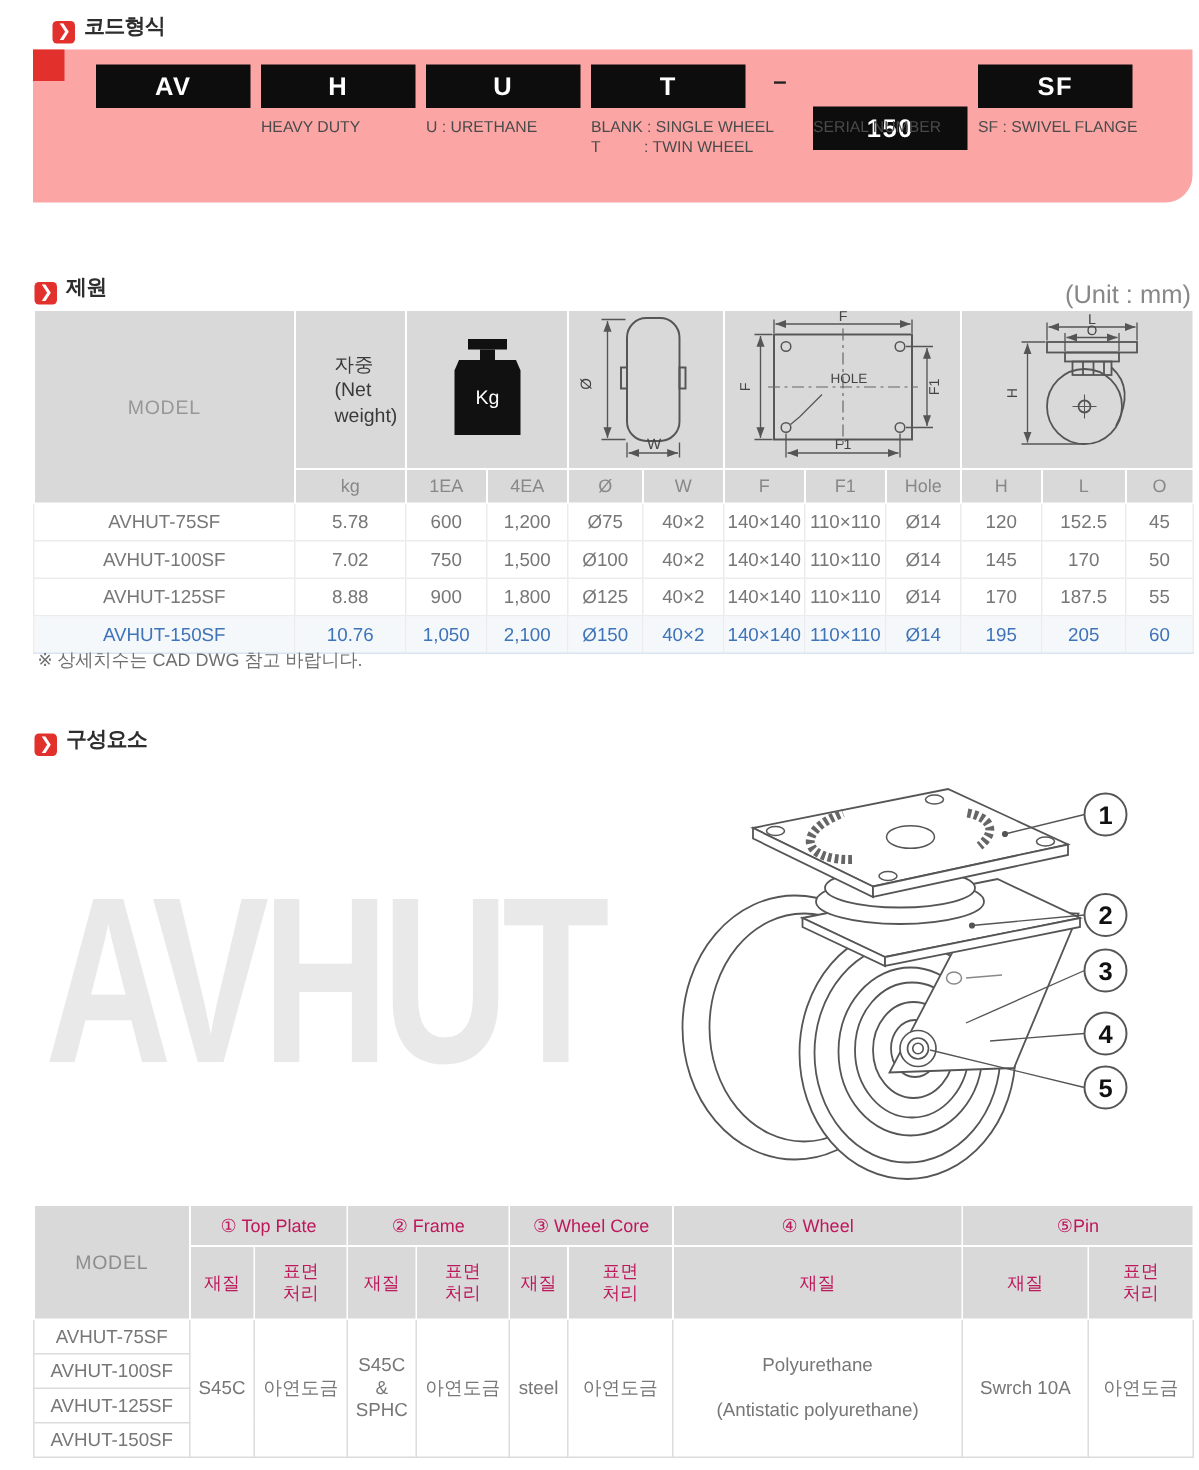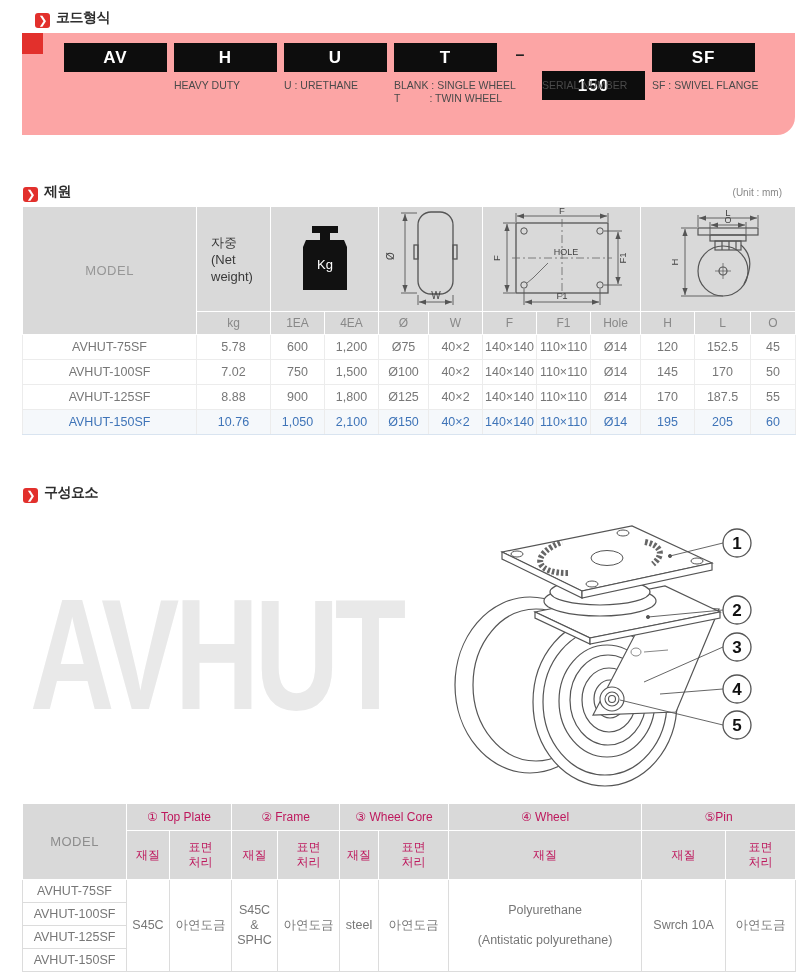--- a/index.html
+++ b/index.html
@@ -13,34 +13,34 @@
   
   .code-panel{position:absolute;left:22px;top:33px;width:773px;height:102px;background:#fca5a5;
               border-bottom-right-radius:18px;}
   .code-red-sq{position:absolute;left:0;top:0;width:21px;height:21px;background:#e2302c;}
   .code-box{position:absolute;top:10px;width:103px;height:29px;background:#0d0d0d;color:#fff;
             font-size:17px;font-weight:bold;text-align:center;line-height:29px;letter-spacing:1px;}
   .code-desc{position:absolute;top:46px;width:130px;font-size:10.5px;color:#4a4a4a;
              line-height:13px;white-space:pre;}
   .code-sep{position:absolute;top:13px;width:24px;text-align:center;font-size:16px;
             font-weight:bold;color:#222;}
-  .unit-label{position:absolute;top:187px;right:17px;font-size:10px;color:#888;text-align:right;}
+  .unit-label{position:absolute;top:187px;right:5px;font-size:17px;color:#888;text-align:right;}
   
   table{border-collapse:collapse;table-layout:fixed;width:773px;}
   th,td{padding:0 2px;text-align:center;vertical-align:middle;overflow:hidden;}
   thead th{background:#d9d9d9;border:1px solid #fff;font-weight:normal;}
   tbody td{background:#fff;border:1px solid #ececec;border-top:1px solid #e2e2e2;
            font-size:12.5px;color:#777;}
   
   .spec-wrap{position:absolute;left:22px;top:206px;}
   .spec-table .diag-row th{height:101px;}
   .spec-table .sub-row th{height:22px;font-size:12px;color:#888;}
   .spec-table tbody td{height:24px;}
   .spec-table .model-h{font-size:13px;color:#979797;letter-spacing:0.5px;}
-  .spec-table .netw{font-size:13px;color:#3a3a3a;white-space:pre-line;line-height:17px;text-align:left;padding-left:14px;}
+  .spec-table .netw{font-size:13px;color:#3a3a3a;white-space:pre-line;line-height:17px;text-align:left;padding-left:26px;}
   .spec-table tr.hl td{color:#3f74b8;background:#f5f8fb;border-top:1px solid #d9e4f0;border-bottom:1px solid #d9e4f0;}
   .spec-note{position:absolute;left:25px;top:432px;font-size:12px;color:#6f6f6f;}
   
   .watermark{position:absolute;left:30px;top:575px;font-size:158px;font-weight:bold;
              color:#e9e9e9;letter-spacing:-6px;transform:scaleX(0.74);transform-origin:left top;
              z-index:0;line-height:1;}
   .caster-art{position:absolute;left:420px;top:500px;z-index:1;}
   
   .comp-wrap{position:absolute;left:22px;top:803px;z-index:2;}
   .comp-table thead th{font-size:12px;color:#be185d;}
@@ -281,20 +281,21 @@
         <td>110×110</td>
         <td>Ø14</td>
         <td>195</td>
         <td>205</td>
         <td>60</td>
       </tr>
     </tbody>
   </table>
   </div>
 
+  <div class="spec-note">※ 상세치수는 CAD DWG 참고 바랍니다.</div>
 
   <div class="sec-title" style="left:23px;top:484px;">
     <span class="sec-icon">❯</span><span>구성요소</span>
   </div>
 
   <div class="watermark">AVHUT</div>
 
   <svg class="caster-art" width="370" height="300" viewBox="0 0 370 300">
 
     <g stroke="#555" stroke-width="1.2" fill="#fff">

